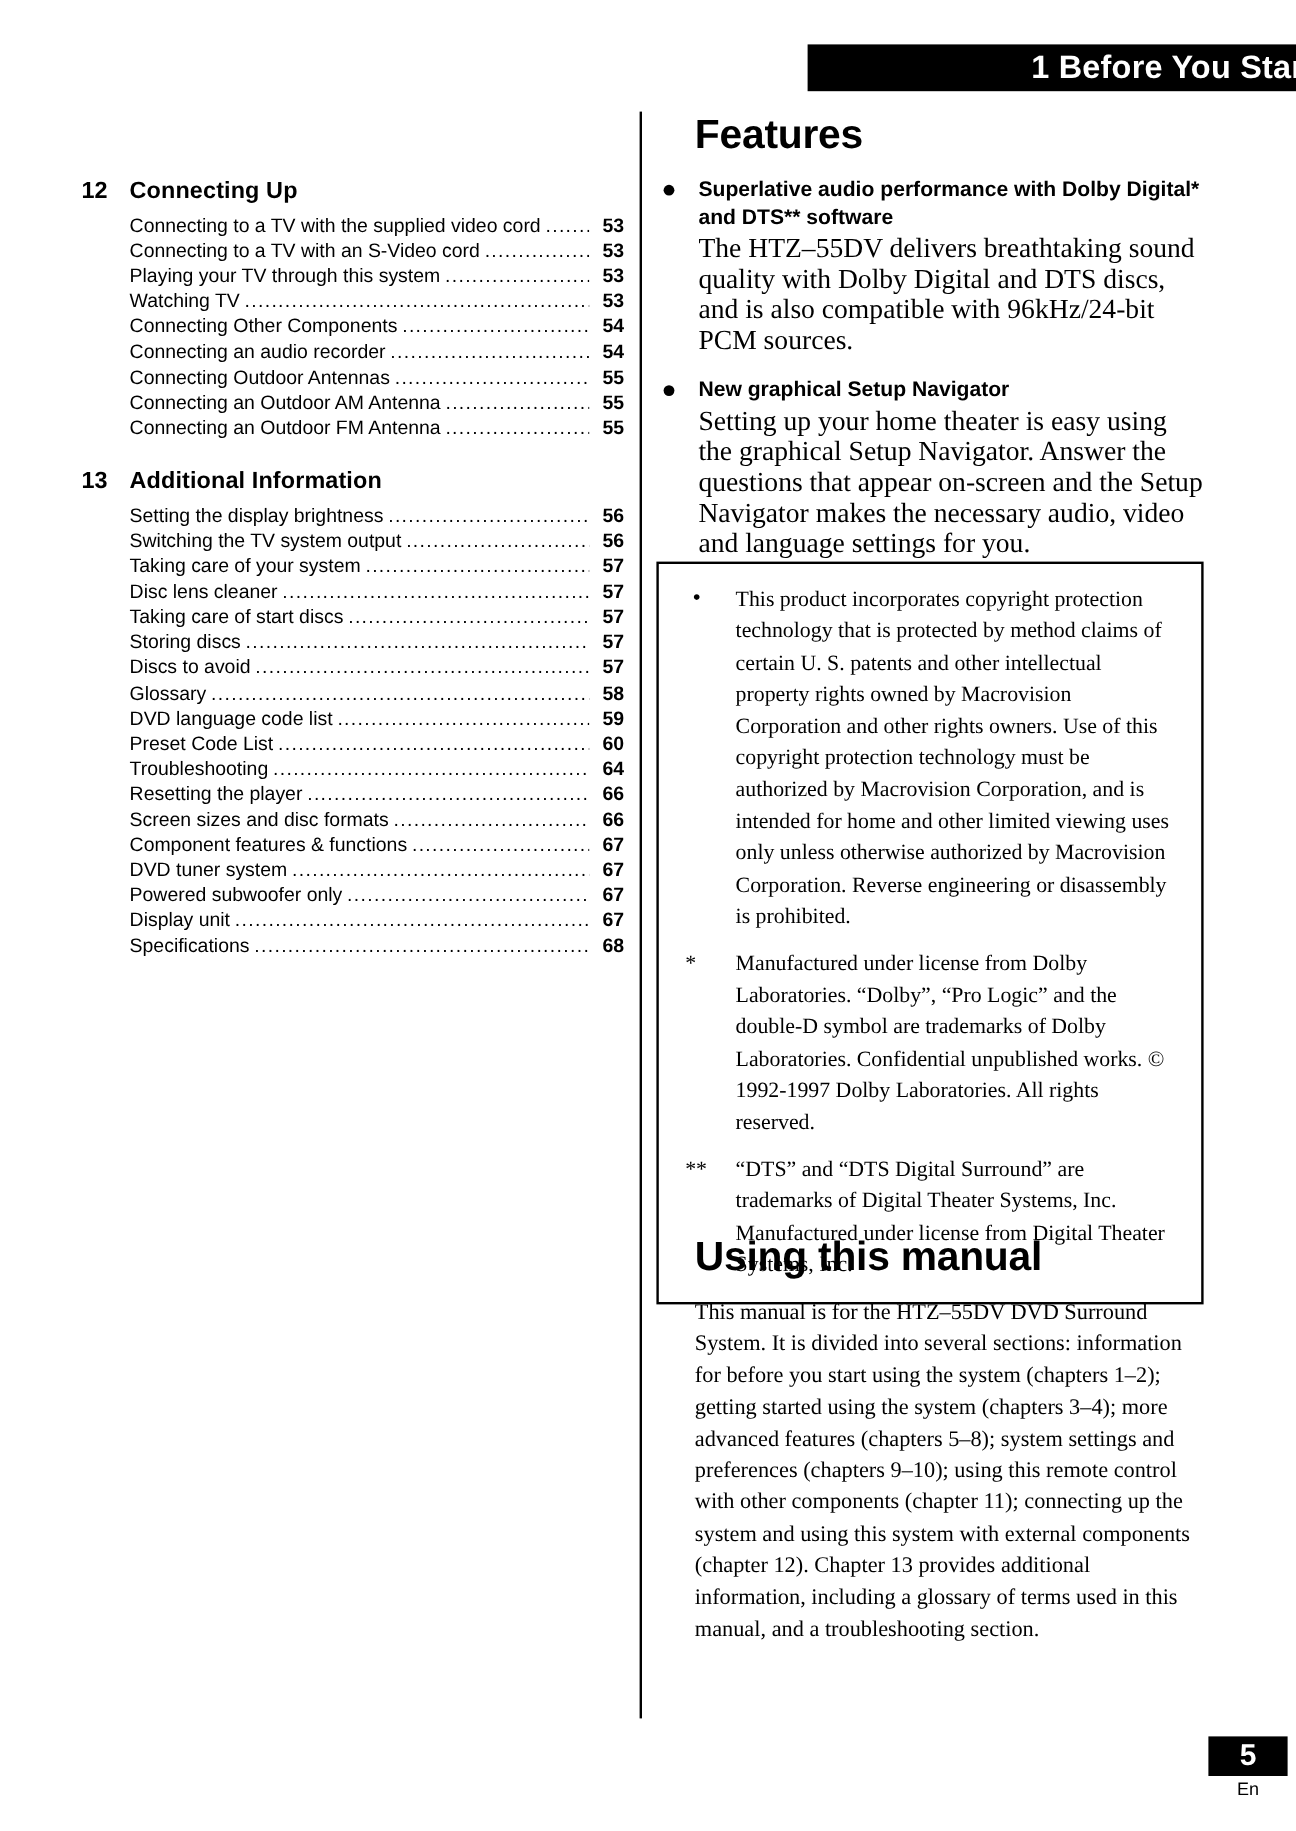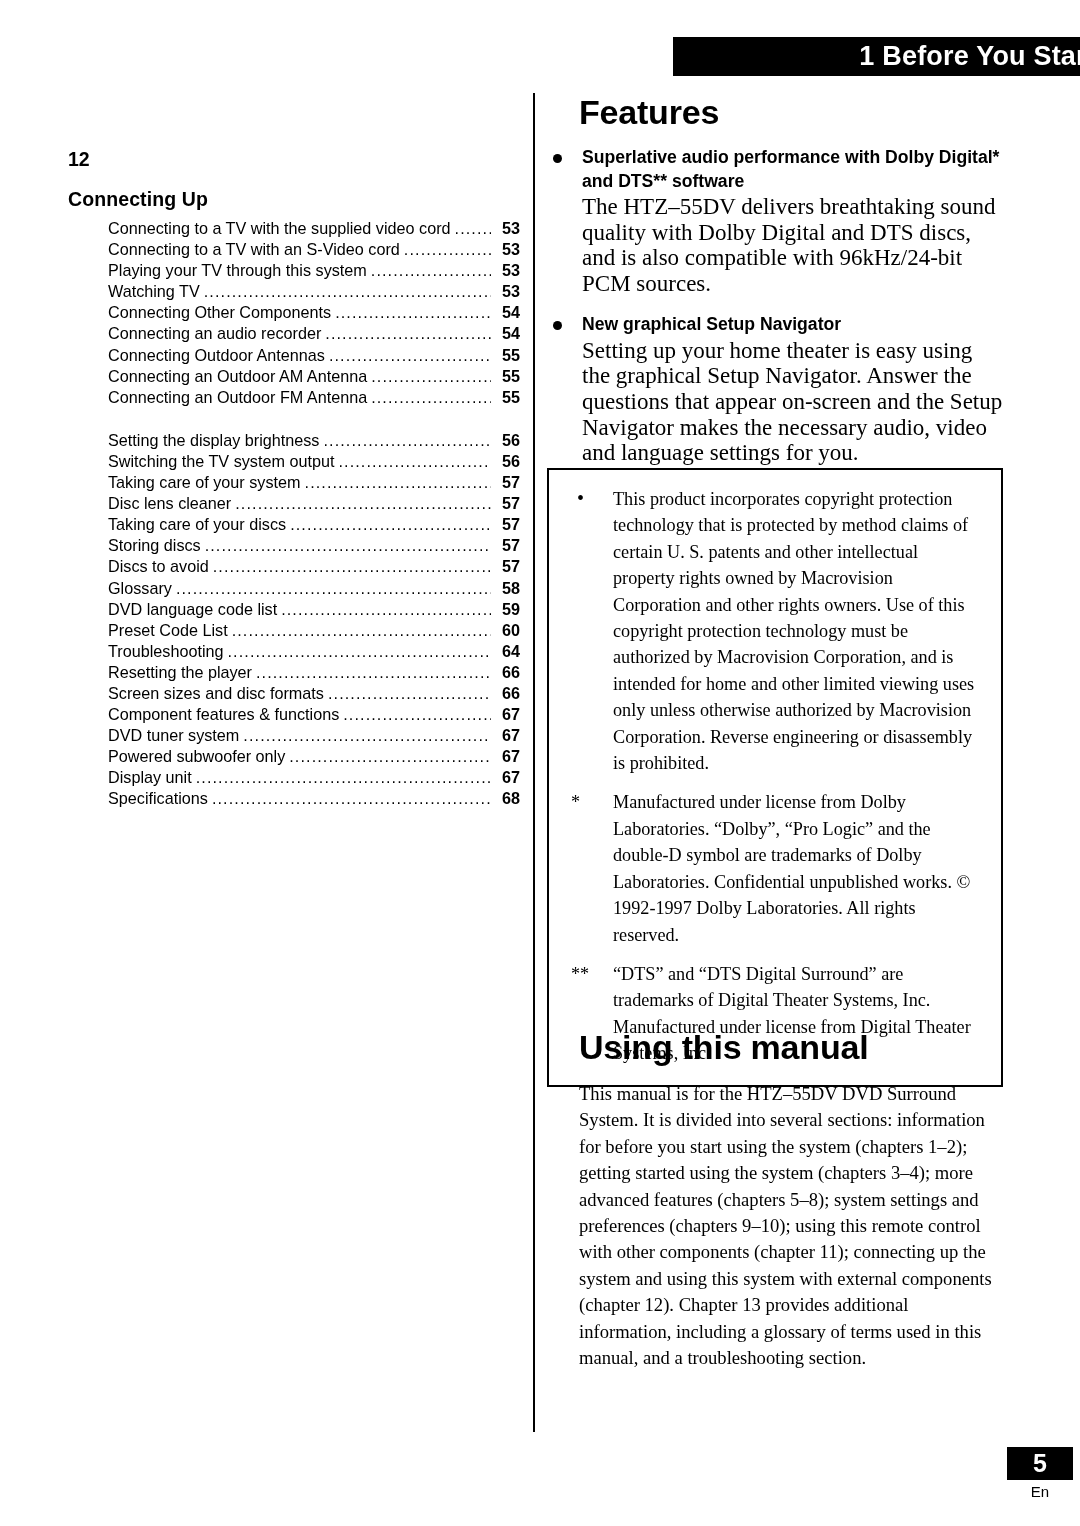--- a/index.html
+++ b/index.html
@@ -68,21 +68,20 @@
   .toc-section { margin-bottom: 6px; }
   .toc-section + .toc-section { margin-top: 22px; }
 
   .toc-heading {
     display: flex;
     align-items: baseline;
     font-family: "Liberation Sans", sans-serif;
     font-weight: bold;
     font-size: 19.5px;
     margin-bottom: 7px;
-    flex-direction: column;
   }
   .toc-heading .num {
     width: 40px;
     flex: 0 0 40px;
     font-weight: bold;
   }
   .toc-heading .title { letter-spacing: 0.1px; }
 
   .toc-list {
     margin: 0;
@@ -285,20 +284,24 @@
       </li>
       <li class="toc-entry">
         <span class="label">Connecting an Outdoor FM Antenna</span>
         <span class="leader">........................................................................................................................</span>
         <span class="page">55</span>
       </li>
     </ul>
   </div>
 
   <div class="toc-section">
+    <div class="toc-heading">
+      <span class="num">13</span>
+      <span class="title">Additional Information</span>
+    </div>
     <ul class="toc-list">
       <li class="toc-entry">
         <span class="label">Setting the display brightness</span>
         <span class="leader">........................................................................................................................</span>
         <span class="page">56</span>
       </li>
       <li class="toc-entry">
         <span class="label">Switching the TV system output</span>
         <span class="leader">........................................................................................................................</span>
         <span class="page">56</span>
@@ -307,21 +310,21 @@
         <span class="label">Taking care of your system</span>
         <span class="leader">........................................................................................................................</span>
         <span class="page">57</span>
       </li>
       <li class="toc-entry">
         <span class="label">Disc lens cleaner</span>
         <span class="leader">........................................................................................................................</span>
         <span class="page">57</span>
       </li>
       <li class="toc-entry">
-        <span class="label">Taking care of your discs</span>
+        <span class="label">Taking care of start discs</span>
         <span class="leader">........................................................................................................................</span>
         <span class="page">57</span>
       </li>
       <li class="toc-entry">
         <span class="label">Storing discs</span>
         <span class="leader">........................................................................................................................</span>
         <span class="page">57</span>
       </li>
       <li class="toc-entry">
         <span class="label">Discs to avoid</span>

